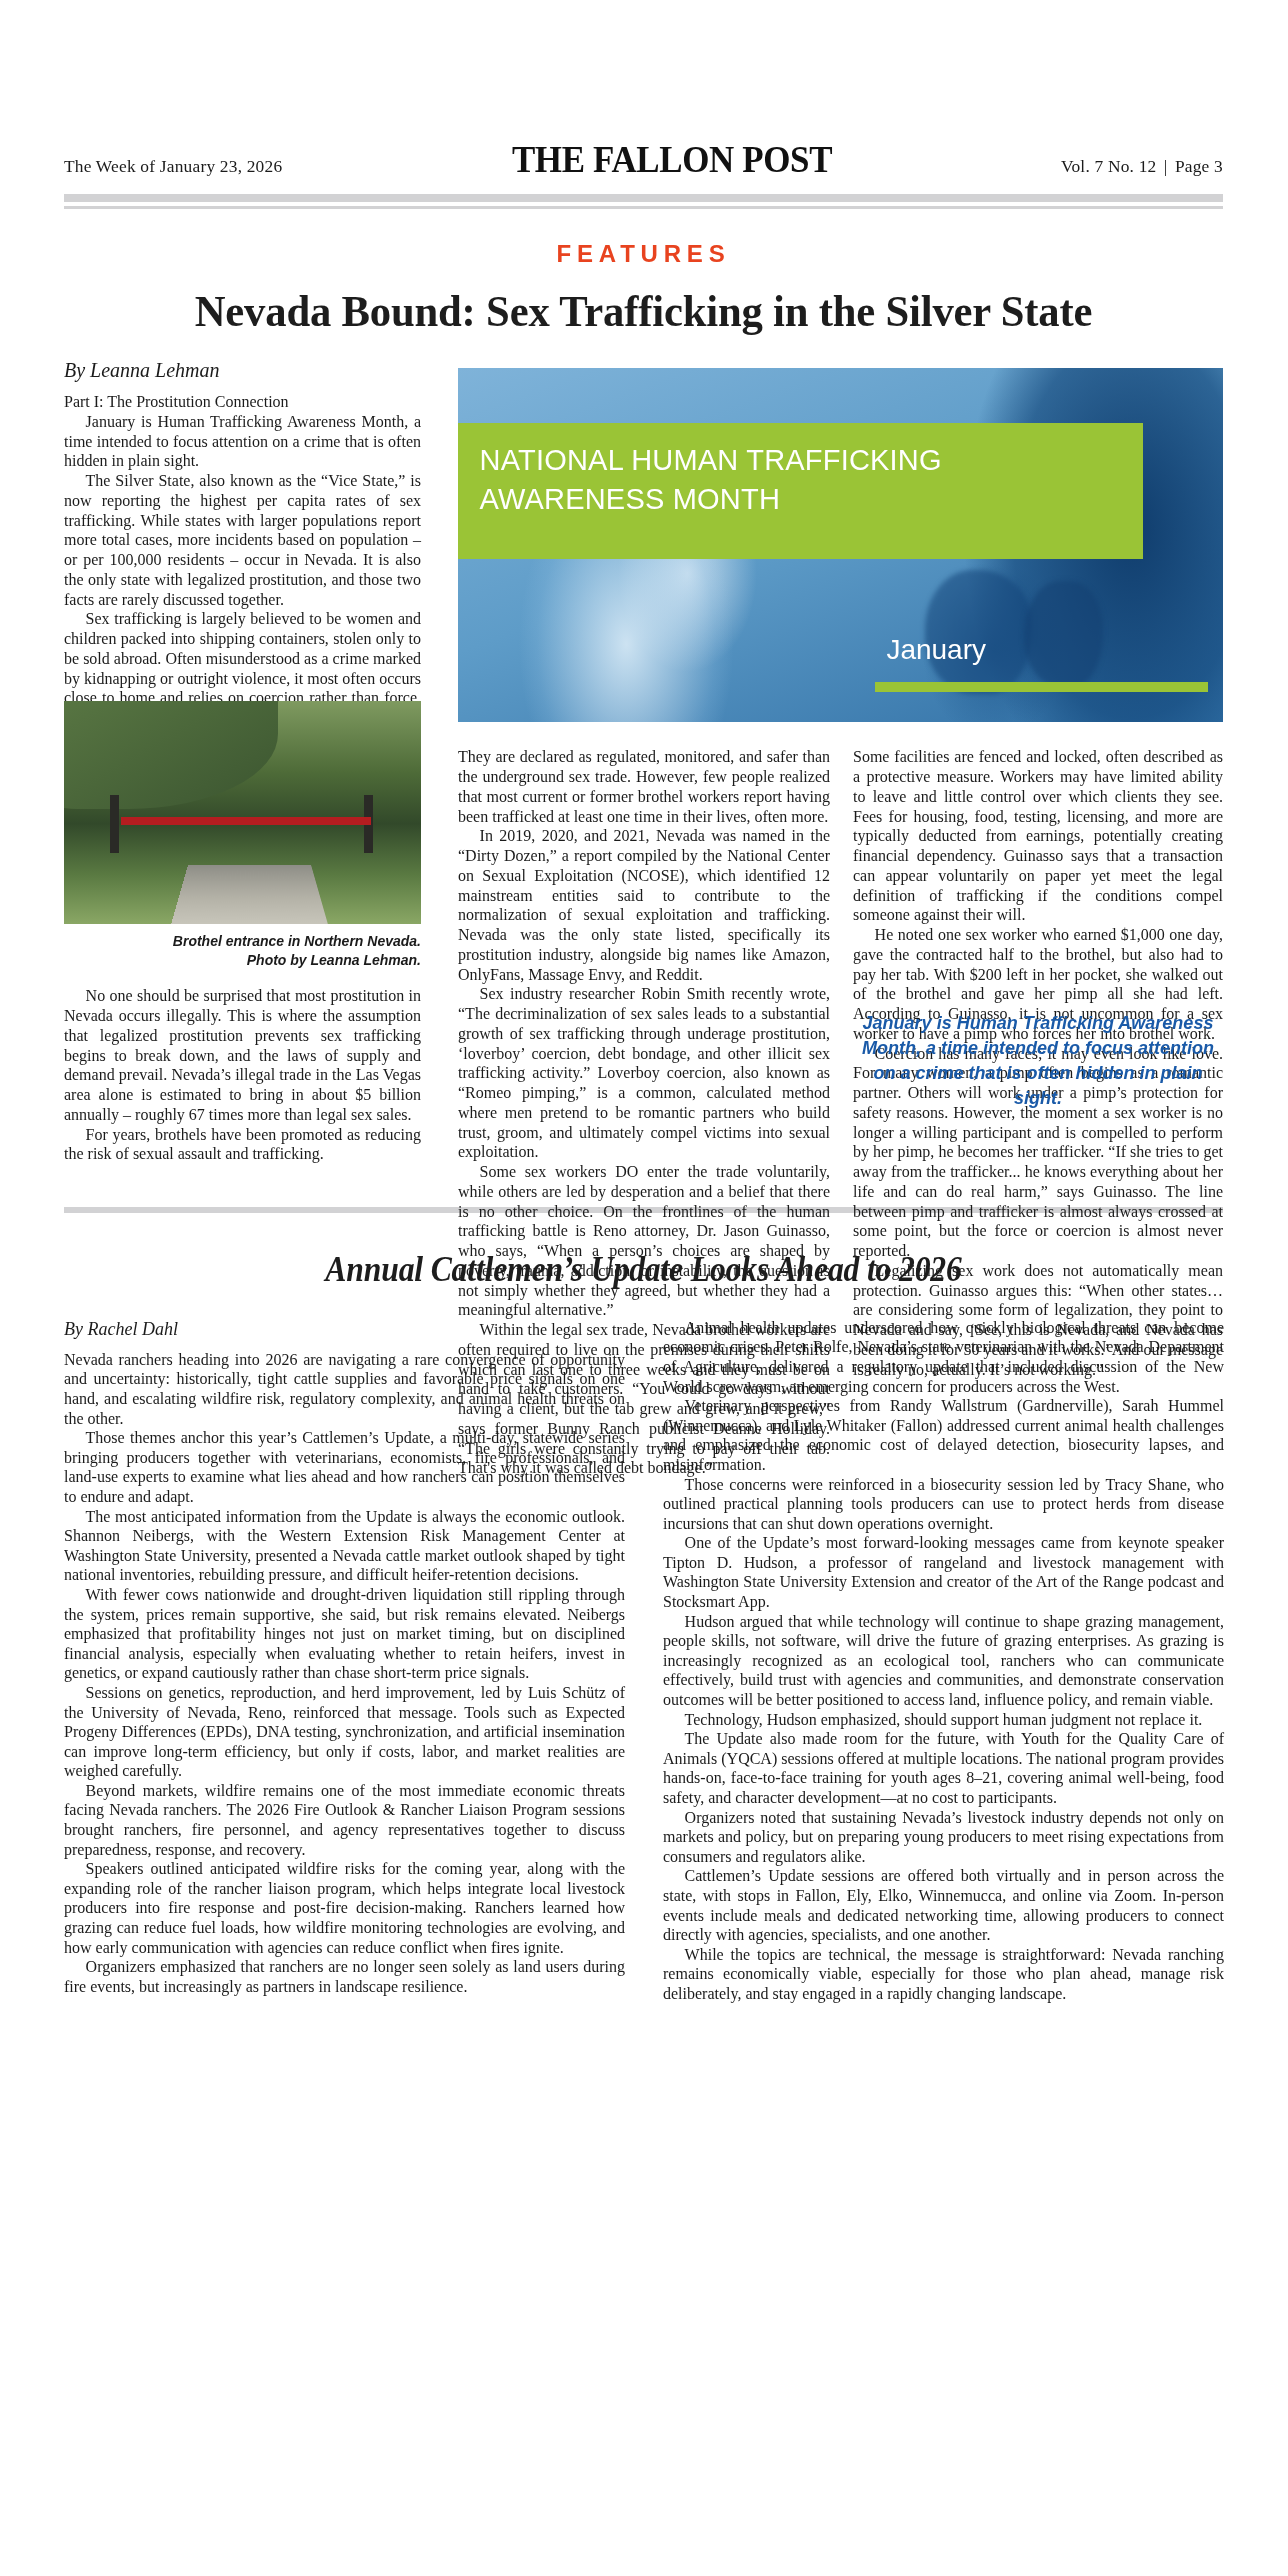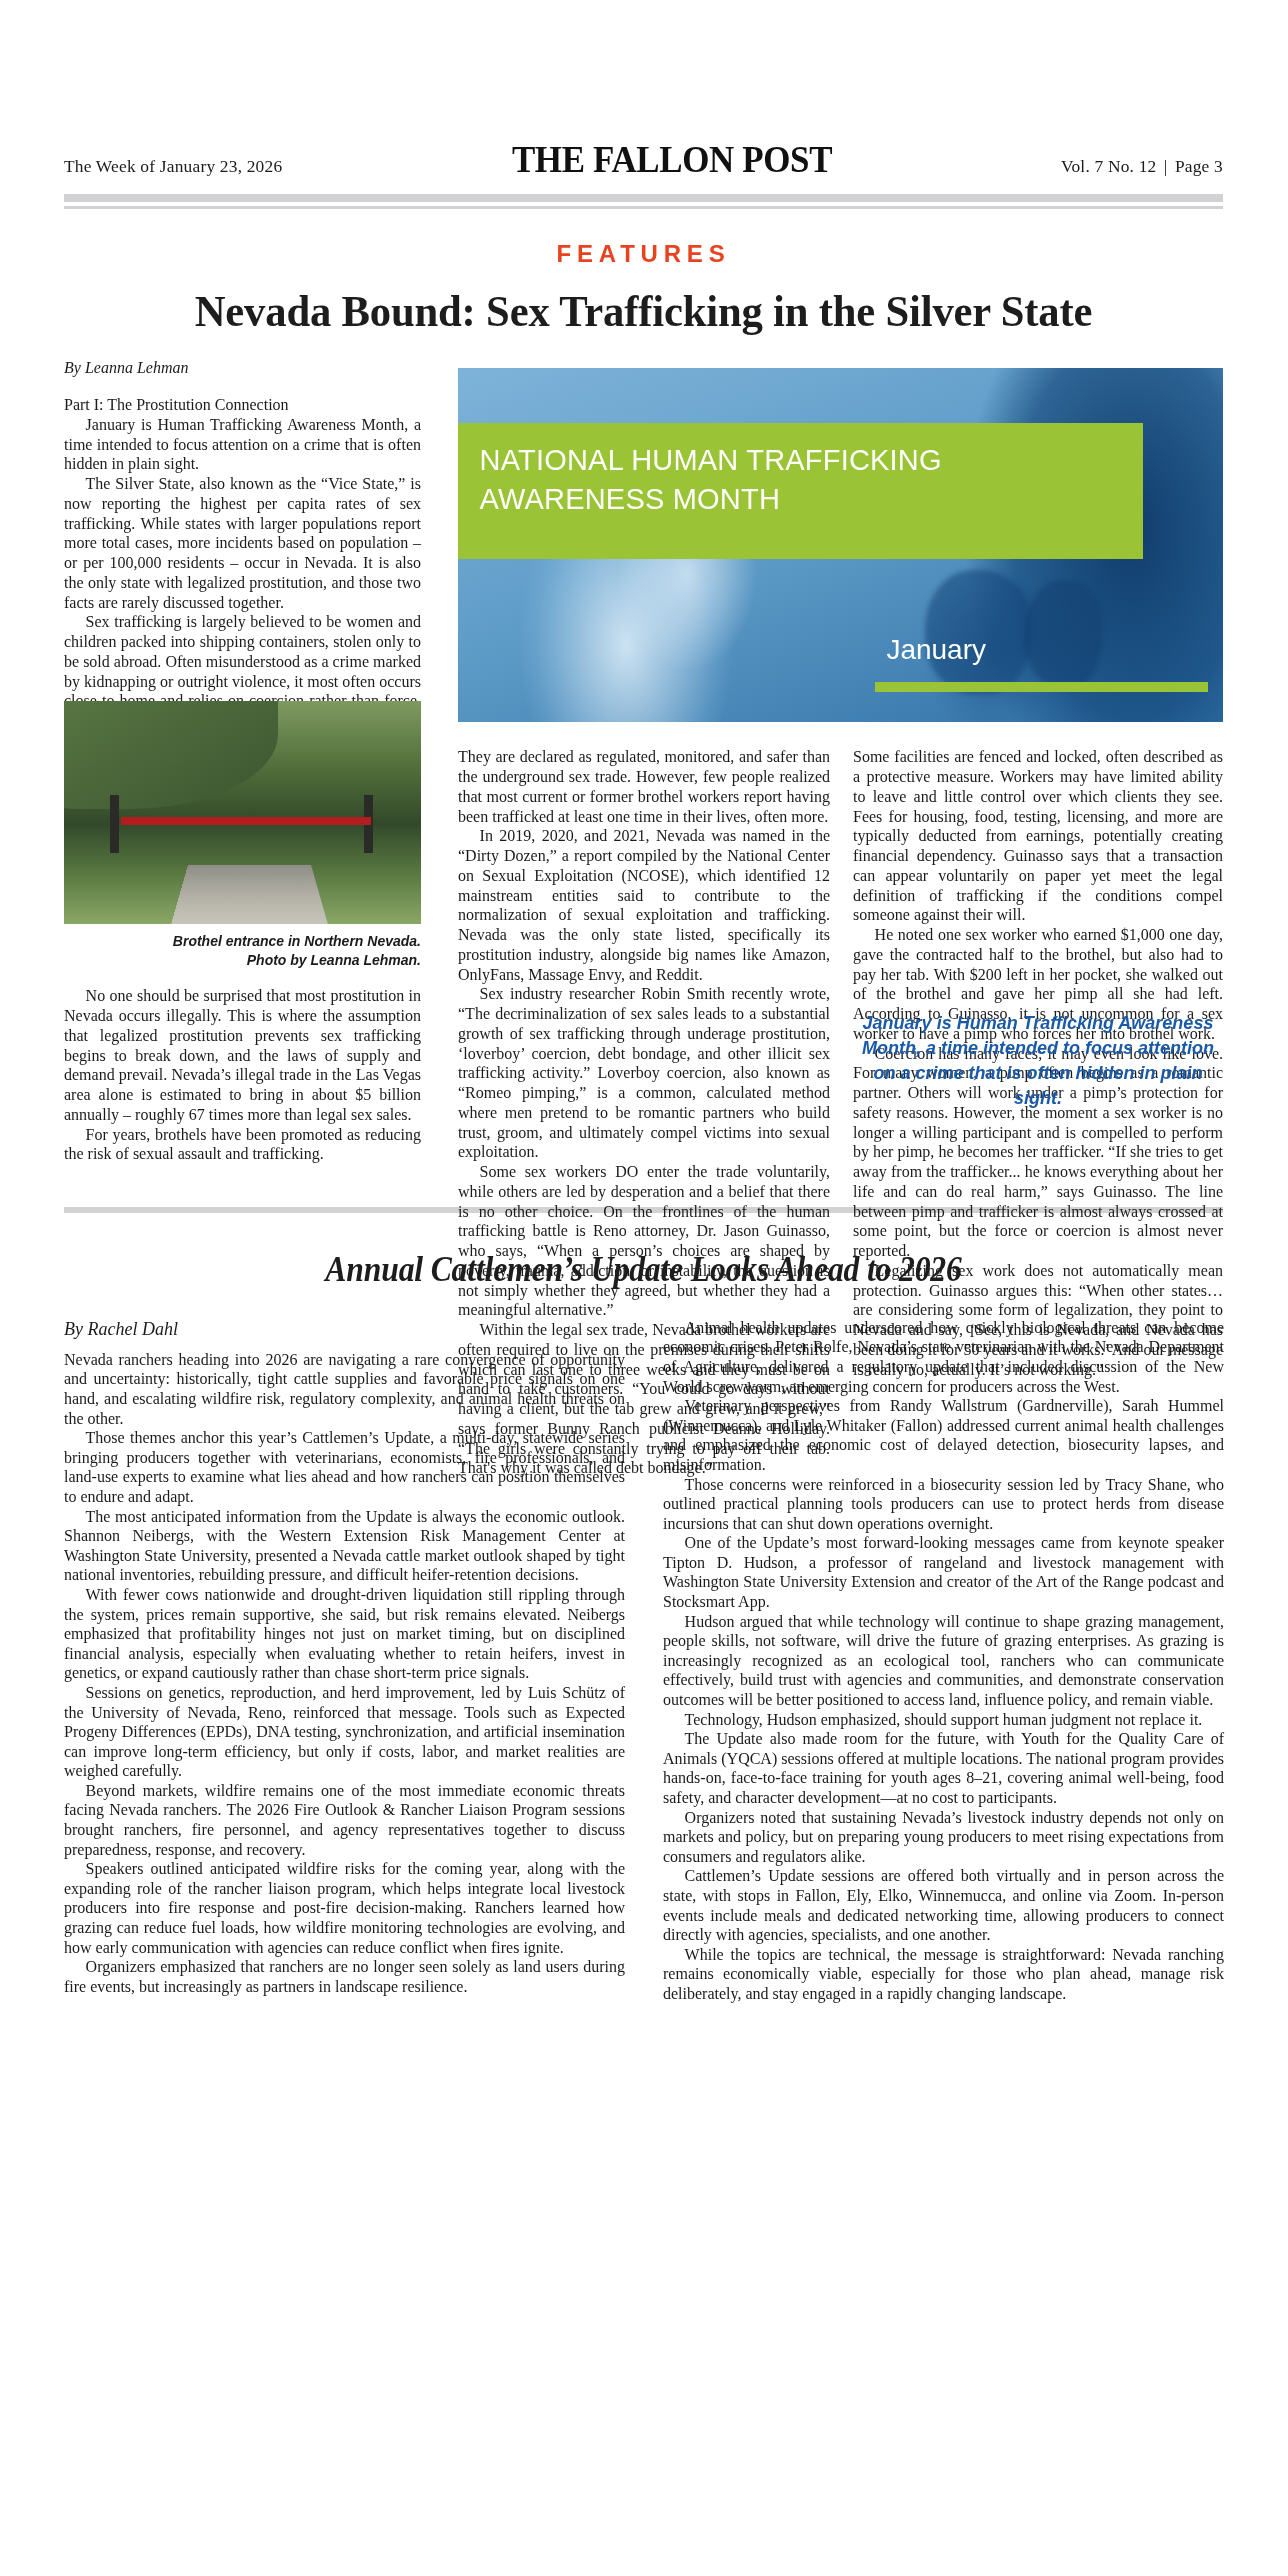--- a/index.html
+++ b/index.html
@@ -89,22 +89,22 @@
   }
 
   
   .a1 {
     position: relative;
     margin-top: 21.5px;
     height: 827px;
   }
   .byline {
     font-style: italic;
-    font-size: 16px;
-    margin-bottom: 17px;
+    font-size: 20px;
+    margin-bottom: 9px;
   }
   .col {
     position: absolute;
     top: 0;
     font-size: 16px;
     line-height: 1.235;
     text-align: justify;
     -webkit-hyphens: none;
     hyphens: none;
   }

